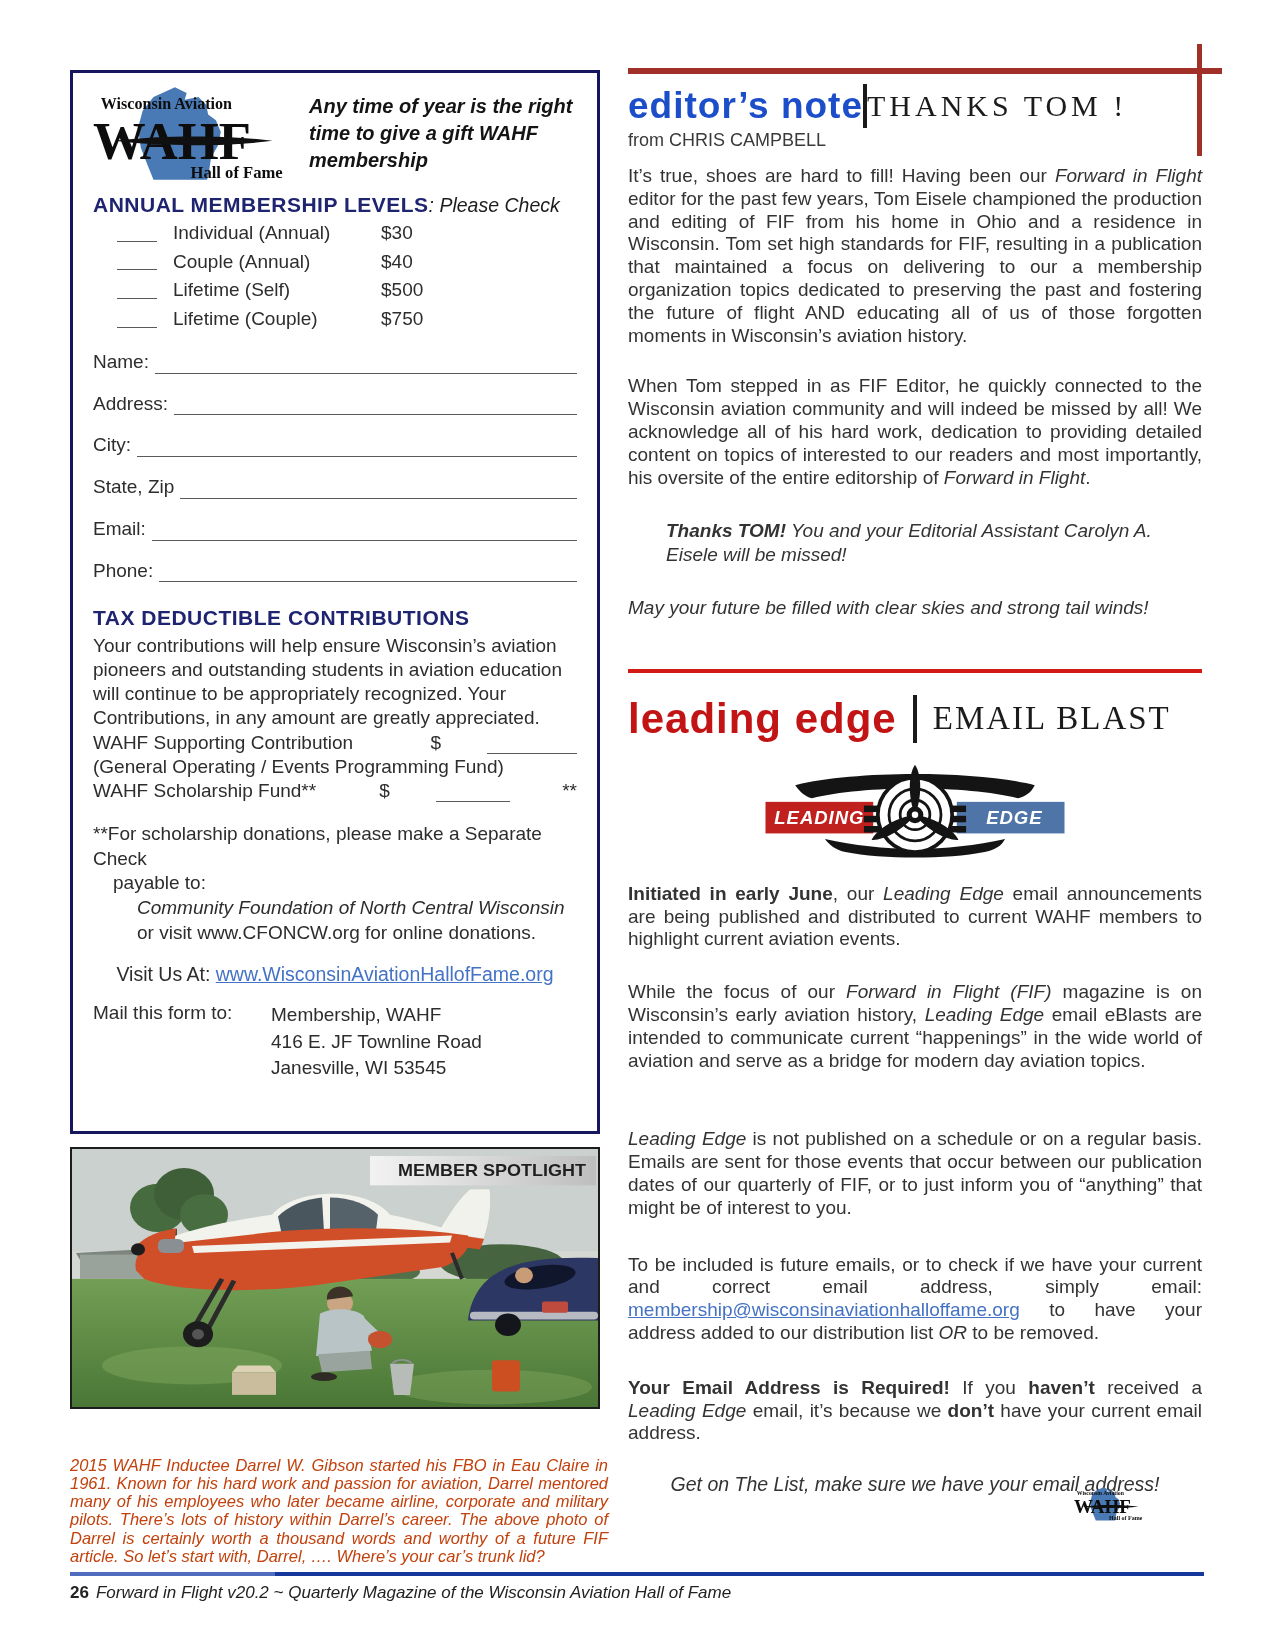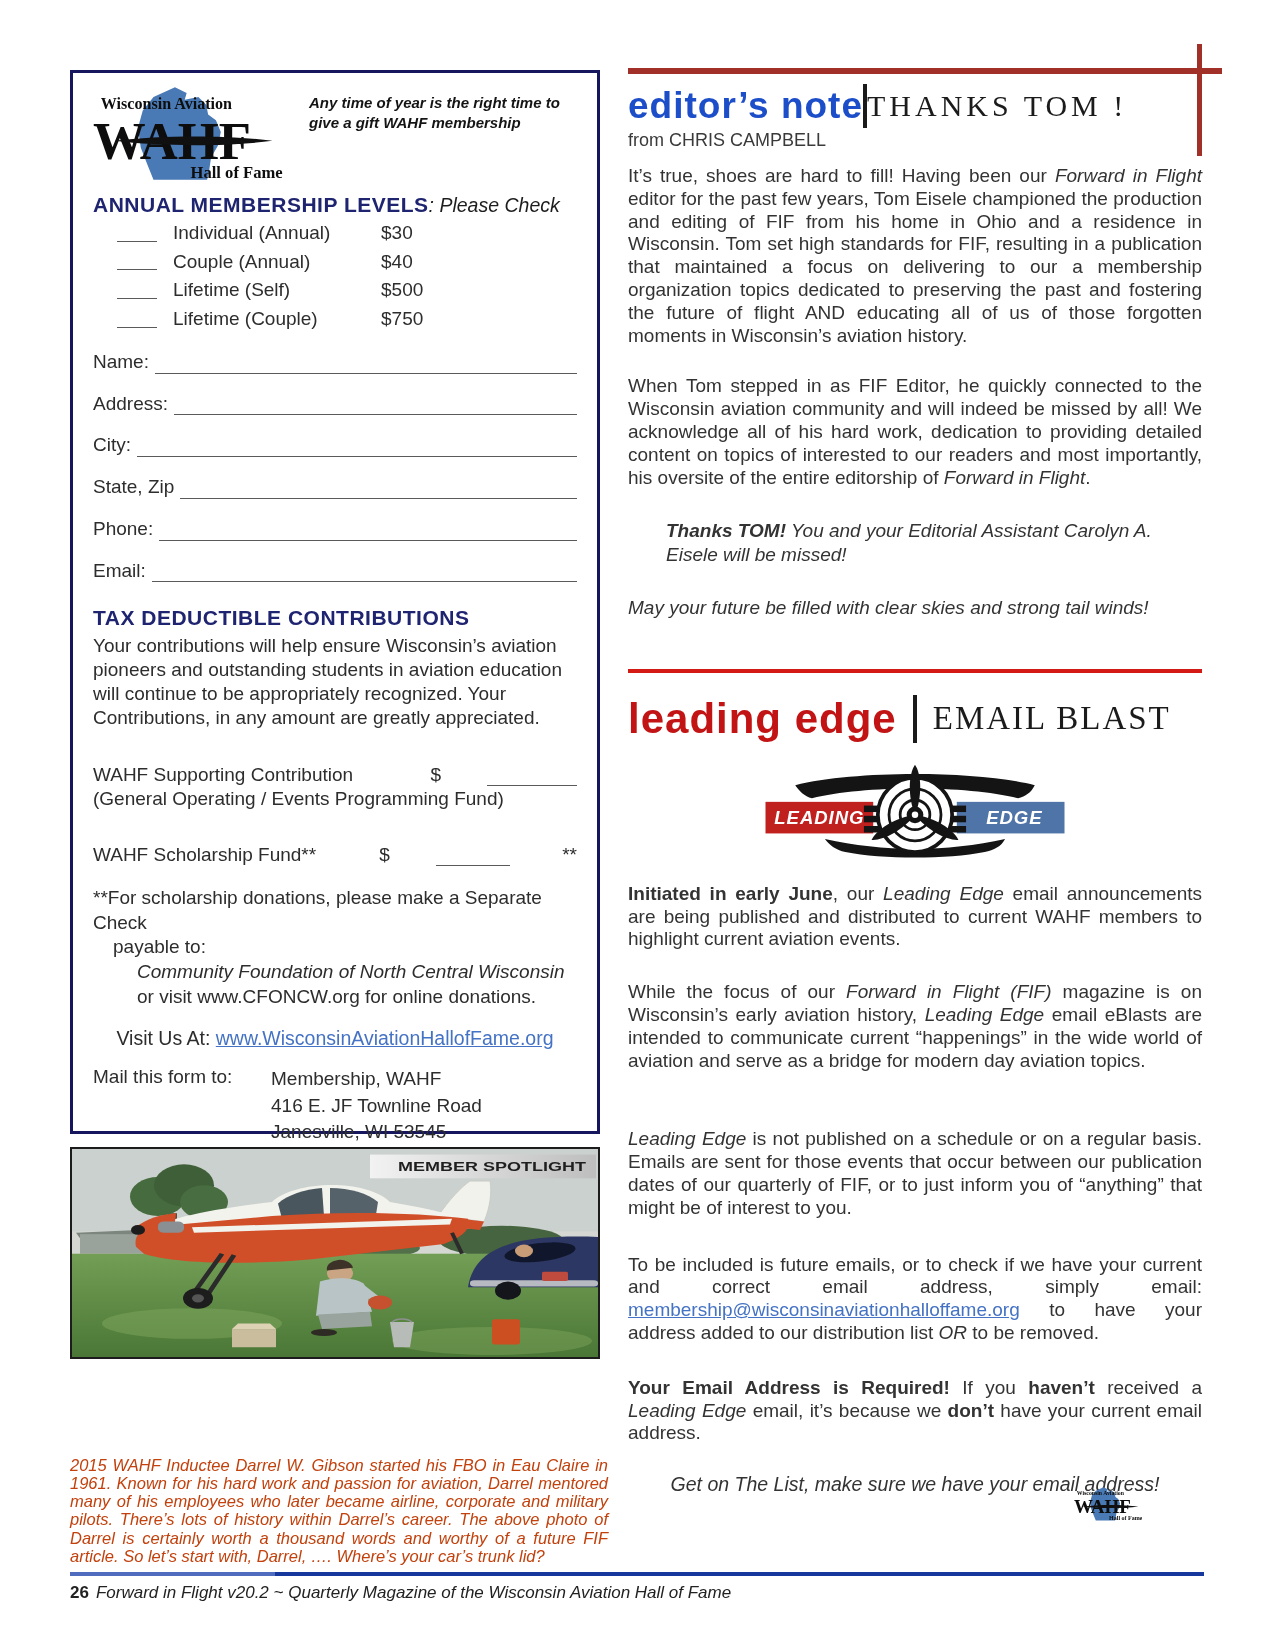--- a/index.html
+++ b/index.html
@@ -9,49 +9,49 @@
     font-family:"Liberation Sans", sans-serif; overflow:hidden;
   }
 
   
   .form-box {
     position:absolute; left:70px; top:70px; width:530px; height:1064px;
     border:3px solid #16165e; padding:12px 20px; color:#2d2d2d; font-size:19px;
   }
   .logo-row { display:flex; gap:16px; align-items:flex-start; }
   .wahf-logo { width:200px; height:98px; flex:0 0 auto; }
-  .tagline { font-weight:bold; font-style:italic; font-size:15px; line-height:1.35; color:#141414; margin-top:8px; }
+  .tagline { font-weight:bold; font-style:italic; font-size:20px; line-height:1.35; color:#141414; margin-top:8px; }
   .levels-heading { margin-top:10px; font-size:21px; font-weight:bold; color:#1f2470; letter-spacing:0.5px; }
   .levels-heading .note { font-weight:normal; font-style:italic; color:#1d1d1d; letter-spacing:0; font-size:19.5px;text-align:right; }
   .level-row { display:flex; align-items:flex-end; margin-top:4px; line-height:1.3; }
   .level-blank { width:40px; border-bottom:1.5px solid #5a5a5a; margin:0 16px 4px 24px; }
   .level-label { width:208px; }
   .field-row { display:flex; align-items:flex-end; margin-top:18px; line-height:1.25; }
   .field-label { white-space:nowrap; padding-right:6px; }
   .field-line { flex:1; border-bottom:1.5px solid #5a5a5a; height:1.15em; }
   .tax-heading { margin-top:24px; font-size:21px; font-weight:bold; color:#1f2470; letter-spacing:0.5px; }
   .tax-body { margin-top:4px; line-height:1.26; }
-  .contrib-row { display:flex; align-items:flex-end; margin-top:34px;gap:44px; }
+  .contrib-row { display:flex; align-items:flex-end; margin-top:2px;gap:44px; }
   .contrib-label { width:300px; }
   .amount-line { width:92px; border-bottom:1.5px solid #5a5a5a; height:1.1em; margin-left:2px; }
   .stars { margin-left:8px; }
   .contrib-sub { margin-top:2px; }
   .note-block { margin-top:20px; line-height:1.3; }
   .nb-indent1 { padding-left:20px; }
   .nb-indent2 { padding-left:44px; }
   .nb-org { font-style:italic; }
   .visit-row { margin-top:18px; text-align:center; font-size:19.5px; }
   .link { color:#4472c4; text-decoration:underline; cursor:pointer; }
   .org-note { margin-top:18px; text-align:center; }
   .mail-row { display:flex; margin-top:16px; }
   .mail-label { width:178px; }
   .mail-lines div { line-height:1.38; }
 
   
-  .photo-box { position:absolute; left:70px; top:1147px; width:530px; height:212px; border:2px solid #1c1c1c; }
+  .photo-box { position:absolute; left:70px; top:1147px; width:530px; height:262px; border:2px solid #1c1c1c; }
   .photo-box svg { width:100%; height:100%; display:block; }
   .caption {
     position:absolute; left:70px; top:1456px; width:538px;
     font-style:italic; font-size:16.5px; line-height:1.1; color:#c2410c; text-align:justify;
   }
 
   
   .rule-top { position:absolute; left:628px; top:68px; width:594px; height:6px; background:#a03028; }
   .crop-vert { position:absolute; left:1197px; top:44px; width:5px; height:112px; background:#a03028; }
   .right-col { position:absolute; left:628px; top:84px; width:574px; color:#333333; }
@@ -135,25 +135,25 @@
     </div>
     <div class="field-row">
       <span class="field-label">City:</span>
         <span class="field-line"></span>
     </div>
     <div class="field-row">
       <span class="field-label">State, Zip</span>
         <span class="field-line"></span>
     </div>
     <div class="field-row">
+      <span class="field-label">Email:</span>
+        <span class="field-line"></span>
+    </div>
+    <div class="field-row">
       <span class="field-label">Phone:</span>
-        <span class="field-line"></span>
-    </div>
-    <div class="field-row">
-      <span class="field-label">Email:</span>
         <span class="field-line"></span>
     </div>
 
     <div class="tax-heading">TAX DEDUCTIBLE CONTRIBUTIONS</div>
     <div class="tax-body">Your contributions will help ensure Wisconsin’s aviation pioneers and outstanding students in aviation education will continue to be appropriately recognized. Your Contributions, in any amount are greatly appreciated.</div>
 
     <div class="contrib-row">
       <span class="contrib-label">WAHF Supporting Contribution</span>
       <span>$</span>
         <span class="amount-line"></span>

